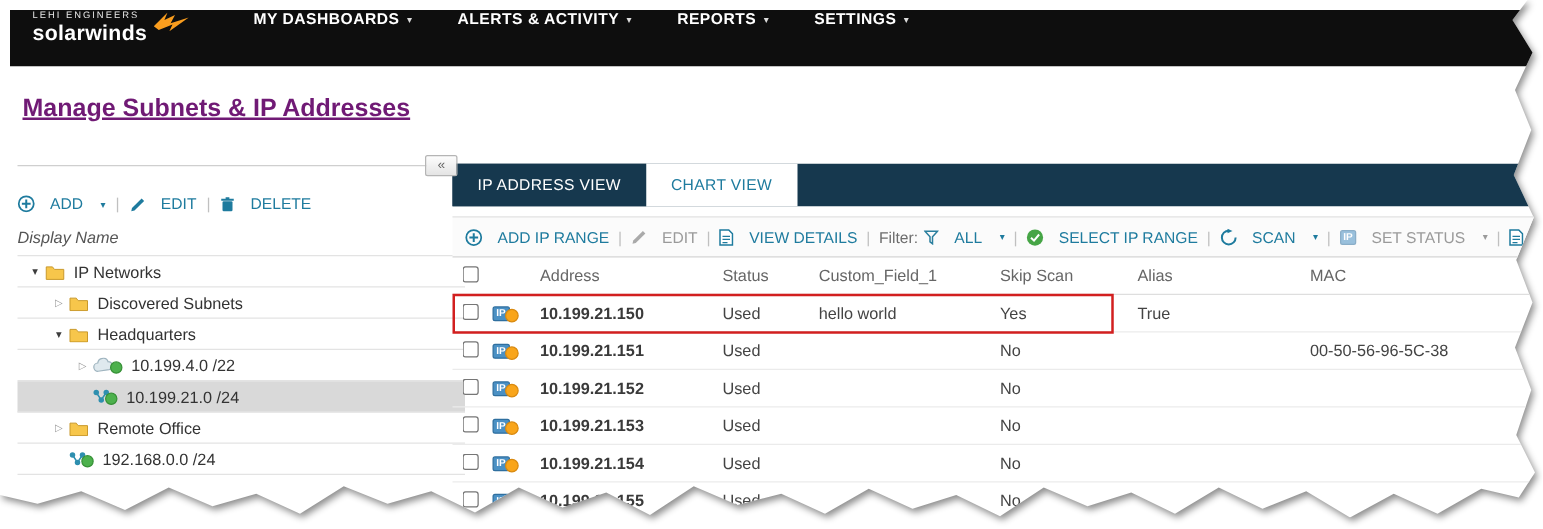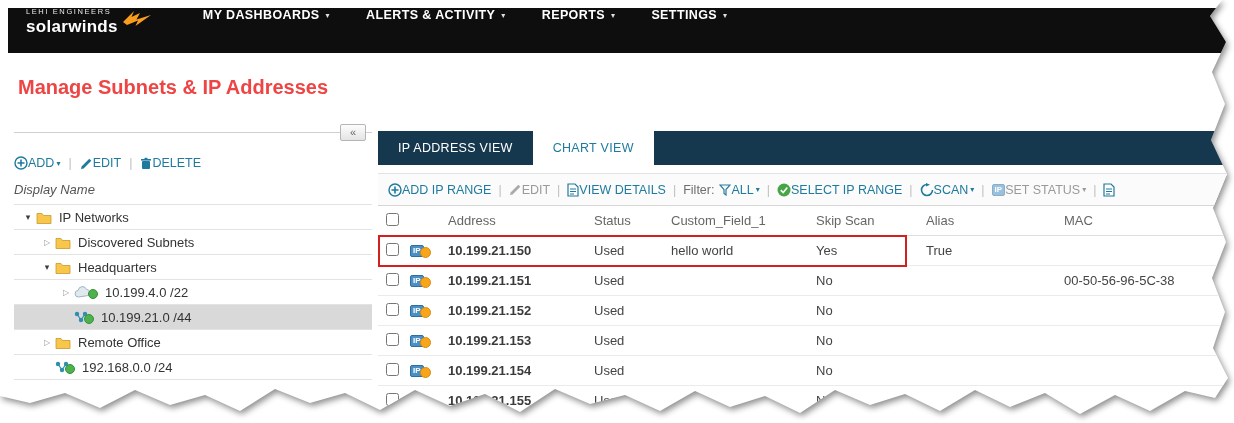--- a/index.html
+++ b/index.html
@@ -29,47 +29,47 @@
   .logo-txt { display:flex; flex-direction:column; line-height:1; }
   .logo-top { color:#e8e8e8; font-size:7.5px; letter-spacing:1.6px; margin-bottom:2px; }
   .logo-brand { color:#fff; font-size:17px; font-weight:bold; letter-spacing:.3px; }
   .flame { margin-bottom:2px; }
   .nav { display:flex; margin-left:52px; gap:36px; }
   .nav-item { color:#fff; font-size:12.5px; font-weight:bold; letter-spacing:.4px;
               display:flex; align-items:center; gap:6px; cursor:pointer; }
   .nav-caret { font-size:8px; color:#ddd; }
 
   
-  .page-title { position:absolute; left:18px; top:76px; font-size:20px; font-weight:bold; color:#ef4444; }
+  .page-title { position:absolute; left:18px; top:76px; font-size:20px; font-weight:bold; color:#701a75;text-decoration:underline; }
 
   
   .leftpanel { position:absolute; left:14px; top:124px; width:358px; }
   .panel-topline { position:absolute; left:0; right:0; top:8px; border-top:1px solid #cfcfcf; }
   .collapse-btn { position:absolute; right:6px; top:0; width:26px; height:17px;
       background:linear-gradient(#fdfdfd,#e4e4e4); border:1px solid #b5b5b5; border-radius:2px;
       color:#666; font-size:11px; line-height:14px; text-align:center; cursor:pointer; z-index:2; }
   .lp-toolbar { margin-top:32px; display:flex; align-items:center; font-size:12.5px; }
-  .lnk { color:#1E7B9E; display:inline-flex; align-items:center; gap:0; cursor:pointer; white-space:nowrap; }
+  .lnk { color:#1E7B9E; display:inline-flex; align-items:center; gap:12px; cursor:pointer; white-space:nowrap; }
   .lnk svg { display:block; }
   .sep { color:#c0c0c0; margin:0 8px; }
   .dd-caret { font-size:8px; color:#1E7B9E; margin-left:2px; }
   .lp-header { margin-top:12px; font-size:13px; color:#555;font-style:italic; }
   .tree { margin-top:7px; border-top:1px solid #e3e3e3; }
   .tree-row { height:25px; display:flex; align-items:center; border-bottom:1px solid #e3e3e3;
               font-size:13px; color:#333; cursor:pointer; }
   .tree-row.sel { background:#d9d9d9; }
   .i0 { padding-left:6px; } .i1 { padding-left:25px; } .i2 { padding-left:44px; }
   .caret { flex:0 0 16px; text-align:center; font-size:9px; color:#3c3c3c; }
   .caret.col { color:#9a9a9a; font-size:8px; }
   .ticon { display:flex; align-items:center; margin-right:7px; }
   .gdot { width:10px; height:10px; border-radius:50%; background:#4DB14D; border:1px solid #379137;
           margin-left:-4px; margin-top:3px; }
 
   
-  .rightpanel { position:absolute; left:378px; top:131px; right:0; }
+  .rightpanel { position:absolute; left:362px; top:131px; right:0; }
   .tabs { display:flex; background:#16384E; height:34px; }
   .tab { padding:0 20px; display:flex; align-items:center; font-size:12.5px; letter-spacing:.3px; cursor:pointer; }
   .tab.active { color:#fff; background:#16384E; }
   .tab.inactive { color:#1E7B9E; background:#fff; }
   .rp-toolbar { margin-top:8px; height:33px; background:#fbfbfb; border-top:1px solid #e2e2e2;
       border-bottom:1px solid #d6d6d6; display:flex; align-items:center; padding-left:10px;
       font-size:12.5px; white-space:nowrap; overflow:hidden; }
   .rp-toolbar .sep { margin:0 7px; }
   .dis { color:#9a9a9a !important; }
   .dis .dd-caret { color:#9a9a9a; }
@@ -207,21 +207,21 @@
         <span class="caret"></span>
         <span class="ticon">
               <svg width="14" height="12" viewBox="0 0 14 12">
                 <path d="M3 3 L7 9 L11 3" stroke="#2E8FAF" stroke-width="1.2" fill="none"></path>
                 <circle cx="3" cy="3" r="2.2" fill="#2E8FAF"></circle>
                 <circle cx="11" cy="3" r="2.2" fill="#2E8FAF"></circle>
                 <circle cx="7" cy="9" r="2.2" fill="#2E8FAF"></circle>
               </svg>
               <span class="gdot"></span>
             </span>
-        <span>10.199.21.0 /44</span>
+        <span>10.199.21.0 /24</span>
       </div>
       <div class="tree-row i1">
         <span class="caret col">▷</span>
         <span class="ticon">
               <svg width="16" height="13" viewBox="0 0 16 13">
                 <path d="M1 2.5 h5 l1.5 2 H15 v8 H1 Z" fill="#F7C64B" stroke="#C9992B" stroke-width="0.8"></path>
               </svg>
             </span>
         <span>Remote Office</span>
       </div>

